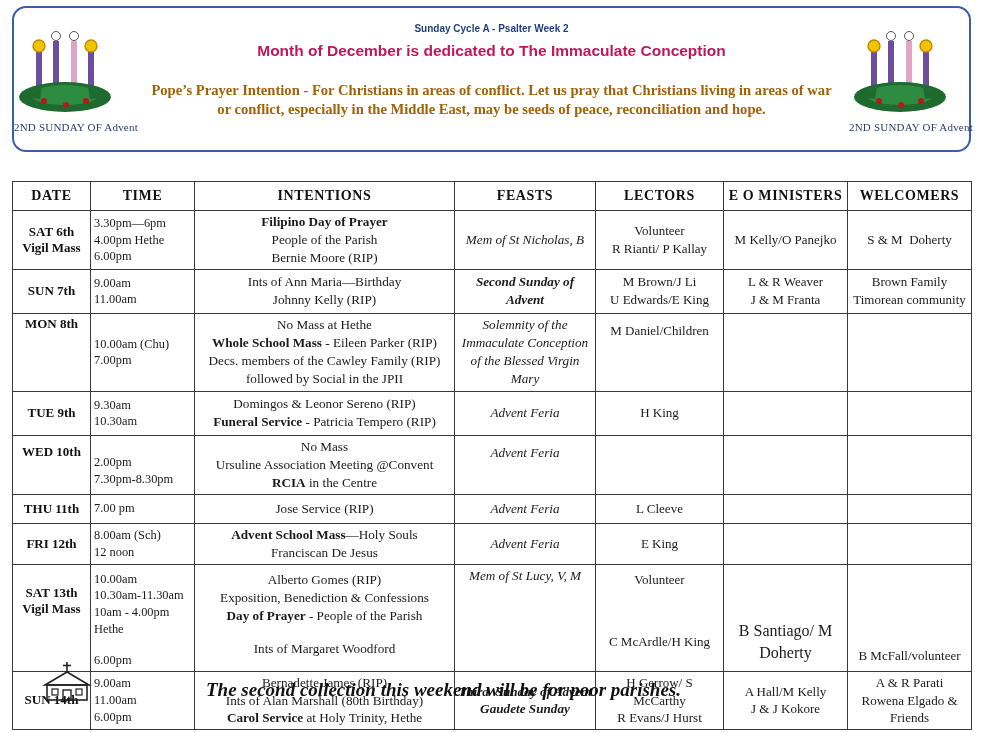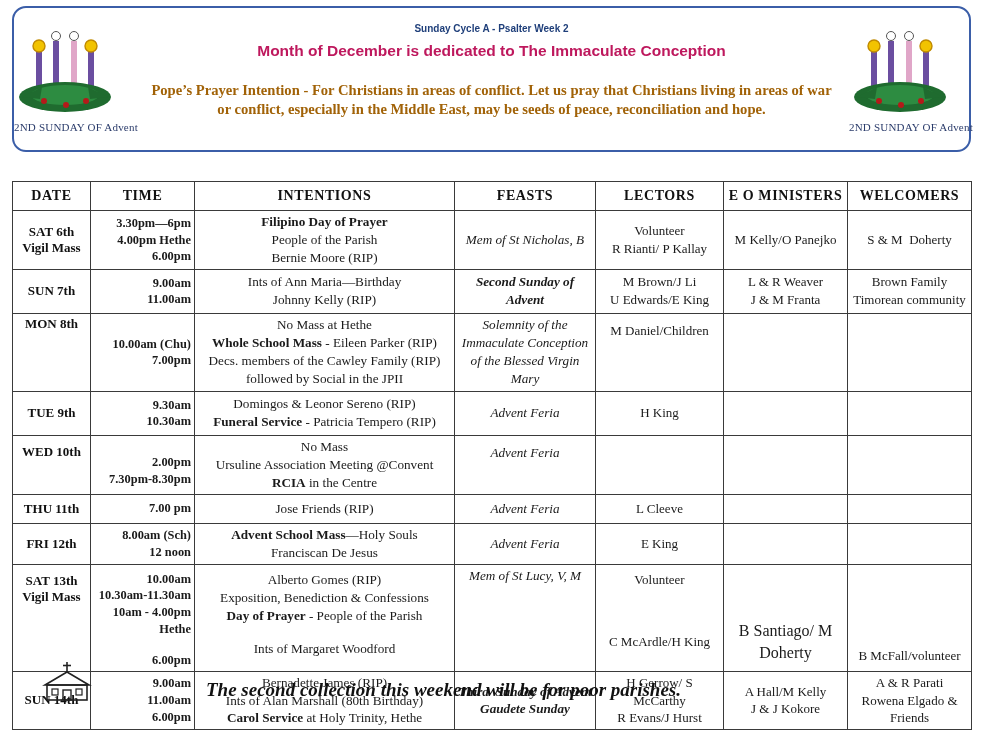--- a/index.html
+++ b/index.html
@@ -124,24 +124,24 @@
 
   td.date {
     text-align: center;
     font-family: "Liberation Serif", serif;
     font-size: 13px;
     font-weight: bold;
     color: #111;
     line-height: 1.25;
   }
   td.time {
-    text-align: right;
+    text-align: left;
     font-family: "Liberation Serif", serif;
     font-size: 12.4px;
-    font-weight: bold;
+    font-weight: normal;
     line-height: 1.35;
   }
   td.intentions {
     text-align: center;
     font-family: "Liberation Serif", serif;
     font-size: 13.2px;
     line-height: 1.36;
   }
   td.feasts {
     text-align: center;
@@ -317,39 +317,39 @@
         <td class="intentions">No Mass<br>Ursuline Association Meeting @Convent<br><span class="b">RCIA</span> in the Centre</td>
         <td class="feasts" style="vertical-align:top; padding-top:8px">Advent Feria</td>
         <td class="lectors"></td>
         <td class="eom"></td>
         <td class="welcomers"></td>
       </tr>
 
       <tr style="height:29px">
         <td class="date">THU 11th</td>
         <td class="time">7.00 pm</td>
-        <td class="intentions">Jose Friends (RIP)</td>
+        <td class="intentions">Jose Service (RIP)</td>
         <td class="feasts">Advent Feria</td>
         <td class="lectors">L Cleeve</td>
         <td class="eom"></td>
         <td class="welcomers"></td>
       </tr>
 
       <tr style="height:40px">
         <td class="date">FRI 12th</td>
         <td class="time">8.00am (Sch)<br>12 noon</td>
         <td class="intentions"><span class="b">Advent School Mass</span>—Holy Souls<br>Franciscan De Jesus</td>
         <td class="feasts">Advent Feria</td>
         <td class="lectors">E King</td>
         <td class="eom"></td>
         <td class="welcomers"></td>
       </tr>
 
       <tr style="height:96px">
-        <td class="date" style="vertical-align:top; padding-top:8px"><span class="b">SAT 13th</span><br><span class="b">Vigil Mass</span></td>
+        <td class="date" style="vertical-align:top; padding-top:20px"><span class="b">SAT 13th</span><br><span class="b">Vigil Mass</span></td>
         <td class="time" style="vertical-align:top; padding-top:6px">10.00am<br>10.30am-11.30am<br>10am - 4.00pm<br>Hethe<br><span class="spacer-line"></span>6.00pm</td>
         <td class="intentions" style="vertical-align:top; padding-top:6px">Alberto Gomes (RIP)<br>Exposition, Benediction &amp; Confessions<br><span class="b">Day of Prayer</span> -  People of the Parish<br><span class="spacer-line"></span>Ints of Margaret Woodford</td>
         <td class="feasts" style="vertical-align:top; padding-top:2px">Mem of St Lucy, V, M</td>
         <td class="lectors" style="vertical-align:top; padding-top:6px">Volunteer<br><span class="spacer-line"></span><span class="spacer-line"></span><span class="spacer-line"></span>C McArdle/H King</td>
         <td class="eom" style="vertical-align:bottom; padding-bottom:6px; font-size:16px">B Santiago/ M Doherty</td>
         <td class="welcomers" style="vertical-align:bottom; padding-bottom:6px">B McFall/volunteer</td>
       </tr>
 
       <tr style="height:58px">
         <td class="date">SUN 14th</td>

